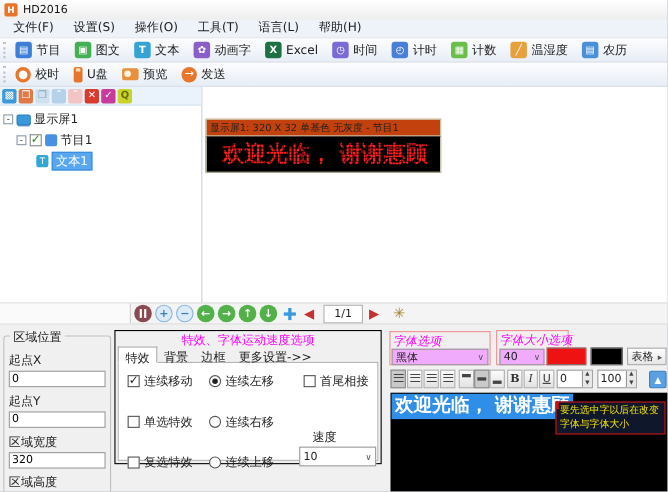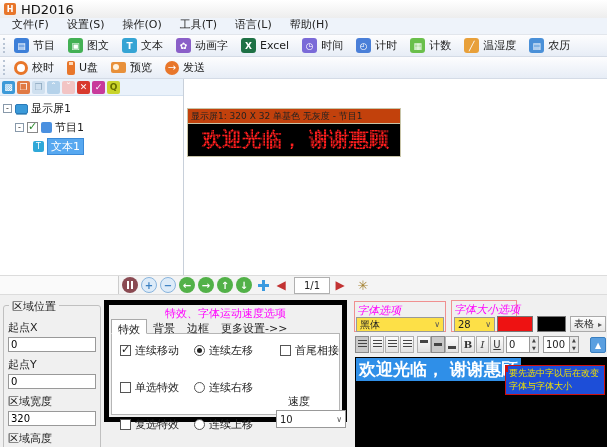--- a/index.html
+++ b/index.html
@@ -2,21 +2,21 @@
 <html><head>
 <meta charset="utf-8">
 <style>
   * { margin:0; padding:0; box-sizing:border-box; }
   body { background:#d8d8d8; font-family:"DejaVu Sans","Liberation Sans",sans-serif; }
   #win { position:relative; width:607px; height:447px; background:#f0f0f0; outline:1px solid #9aa5b1; overflow:hidden; font-size:11px; color:#222; }
 
   
   .titlebar { height:18px; background:linear-gradient(#ffffff,#ededed); display:flex; align-items:center; padding:0 4px; }
   .app-icon { width:12px; height:12px; background:#e8762a; border-radius:2px; color:#fff; font-size:8px; font-weight:bold; display:flex; align-items:center; justify-content:center; margin-right:5px; }
-  .title-text { font-size:13px; color:#111; }
+  .title-text { font-size:10px; color:#111; }
   .menubar { height:17px; background:#eef3fa; display:flex; align-items:flex-end; padding-left:3px; border-bottom:1px solid #e2e6ec; }
   .menu-item { padding:2px 9px; }
 
   
   .tbar { height:22px; display:flex; align-items:center; background:linear-gradient(#fdfdfe,#e7edf6); border-bottom:1px solid #d4dbe6; padding-left:1px; }
   .grip { width:3px; height:15px; border-left:2px dotted #b8c4d4; margin:0 4px 0 2px; }
   .tb-item { display:flex; align-items:center; gap:4px; padding:2px 9px 2px 4px; cursor:default; }
   .tb-ico { width:15px; height:15px; border-radius:3px; display:flex; align-items:center; justify-content:center; color:#fff; font-size:9px; font-weight:bold; flex:none; }
   .c1{background:#3d7fd8}.c2{background:#43b054}.c3{background:#35a4d4}.c4{background:#8a5fc8}
   .c5{background:#1e7145}.c6{background:#7a6ad8}.c7{background:#4a7fd8}.c8{background:#6abf4b}
@@ -64,55 +64,55 @@
   .n-flower { background:transparent; color:#a58334; font-size:13px; margin-left:8px; }
 
   
   .rgroup { position:absolute; left:3px; top:305px; width:98px; height:150px; border:1px solid #c0c0c0; border-radius:3px; padding:12px 4px 0; }
   .rgroup-title { position:absolute; top:-7px; left:5px; background:#f0f0f0; padding:0 3px; }
   .fld label { display:block; margin:2px 0 2px; }
   .fld input { width:100%; height:15px; border:1px solid #999; font-size:10px; padding:0 2px; background:#fff; font-family:inherit; }
   .fld { margin-bottom:5px; }
 
   
-  .fxpanel { position:absolute; left:104px; top:300px; width:243px; height:122px; border:5px solid #000000; background:#f0f0f0; }
+  .fxpanel { position:absolute; left:104px; top:300px; width:243px; height:122px; border:1px solid #000000; background:#f0f0f0; }
   .fx-title { color:#ff00ff; text-align:center; margin-top:1px; }
   .fx-tabs { position:absolute; left:2px; top:14px; display:flex; height:15px; z-index:2; }
   .fx-tab { padding:2px 6px; }
   .fx-tab.active { background:#fff; border:1px solid #aaa; border-bottom:1px solid #fff; }
   .fx-body { position:absolute; left:2px; right:2px; top:28px; bottom:2px; background:#fff; border:1px solid #b5b5b5; }
   .opt { position:absolute; display:flex; align-items:center; gap:4px; white-space:nowrap; }
   .cb { width:11px; height:11px; border:1px solid #555; background:#fff; position:relative; flex:none; }
   .cb.checked::after { content:"\2713"; position:absolute; top:-3px; left:0; font-size:11px; color:#222; font-weight:bold; }
   .rd { width:11px; height:11px; border:1px solid #555; border-radius:50%; background:#fff; position:relative; flex:none; }
   .rd.on::after { content:""; position:absolute; left:2px; top:2px; width:5px; height:5px; border-radius:50%; background:#222; }
   .fx-select { position:absolute; left:164px; top:76px; width:70px; height:18px; border:1px solid #999; background:#fff; font-size:10px; display:flex; align-items:center; justify-content:space-between; padding:0 3px; }
   .dd-arrow { font-size:8px; color:#555; }
 
   
   .pinkbox { position:absolute; border:1px solid #f09090; }
   .magenta { position:absolute; color:#ff00ff; white-space:nowrap;font-style:italic; }
-  .fselect { position:absolute; height:15px; border:1px solid #999; background:#fde047; font-size:10px; display:flex; align-items:center; justify-content:space-between; padding:0 3px; }
+  .fselect { position:absolute; height:15px; border:1px solid #999; background:#f0abfc; font-size:10px; display:flex; align-items:center; justify-content:space-between; padding:0 3px; }
   .swatch { position:absolute; top:316px; height:16px; border:1px solid #777; }
   .fbtn { position:absolute; top:336px; height:17px; background:linear-gradient(#fcfcfc,#e2e2e2); border:1px solid #b0b0b0; display:flex; align-items:center; justify-content:center; font-size:10px; color:#333; cursor:pointer; }
   .fbtn.pressed { background:#c9c9c9; border-color:#8a8a8a; }
   .al-lines { width:9px; height:9px; background:repeating-linear-gradient(#444 0 1px,transparent 1px 3px); }
   .va-bar { width:8px; height:3px; background:#444; }
   .va-t { align-self:flex-start; margin-top:3px; } .va-m { } .va-b { align-self:flex-end; margin-bottom:3px; }
   .tbl-btn { position:absolute; left:570px; top:316px; width:36px; height:16px; background:linear-gradient(#fdfdfd,#e6e6e6); border:1px solid #aaa; display:flex; align-items:center; justify-content:space-between; padding:0 3px; font-size:10px; }
   .spin { position:absolute; top:336px; height:17px; border:1px solid #999; background:#fff; display:flex; }
   .spin .val { flex:1; font-size:10px; padding:2px 2px 0; }
   .spin .arr { width:9px; border-left:1px solid #999; display:flex; flex-direction:column; font-size:5px; color:#444; background:#e8e8e8; }
   .spin .arr i { flex:1; font-style:normal; text-align:center; line-height:7px; }
   .img-btn { position:absolute; left:590px; top:337px; width:16px; height:16px; background:#5a9fe0; border:1px solid #3a7fc0; border-radius:2px; color:#fff; font-size:8px; text-align:center; line-height:15px; }
 
   
   .editor { position:absolute; left:355px; top:357px; width:252px; height:90px; background:#000; }
   .ed-text { position:absolute; left:1px; top:1px; background:#2f8fe8; color:#fff; font-size:17px; font-weight:bold; line-height:23px; white-space:nowrap; padding:0 3px; }
-  .tooltip { position:absolute; left:505px; top:365px; width:100px; background:#1d4ed8; border:1px solid #cc1111; color:#f0e000; font-size:9px; line-height:13px; padding:1px 3px; }
+  .tooltip { position:absolute; left:505px; top:365px; width:100px; background:#0f172a; border:1px solid #cc1111; color:#f0e000; font-size:9px; line-height:13px; padding:1px 3px; }
   .tooltip::before { content:""; position:absolute; left:-1px; top:-1px; width:3px; height:7px; background:#cc1111; }
 </style>
 </head>
 <body>
 
 <div id="win">
 
   <div class="titlebar">
     <div class="app-icon">H</div>
     <span class="title-text">HD2016</span>
@@ -316,21 +316,21 @@
   <div class="pinkbox" style="left:354px; top:301px; width:92px; height:31px;"></div>
   <div class="pinkbox" style="left:451px; top:300px; width:66px; height:32px;"></div>
   <div class="magenta" style="left:357px; top:303px;">字体选项</div>
   <div class="magenta" style="left:454px; top:302px;">字体大小选项</div>
 
   <div class="fselect" style="left:356px; top:317px; width:88px;">
     <span>黑体</span>
     <span class="dd-arrow">∨</span>
   </div>
   <div class="fselect" style="left:454px; top:317px; width:41px;">
-    <span>28</span>
+    <span>40</span>
     <span class="dd-arrow">∨</span>
   </div>
   <div class="swatch" style="left:497px; width:36px; background:#ee1212;"></div>
   <div class="swatch" style="left:537px; width:29px; background:#000;"></div>
   <div class="tbl-btn">
     <span>表格</span>
     <span class="dd-arrow">▸</span>
   </div>
 
   <div class="fbtn pressed" style="left:355px; width:14px;">

